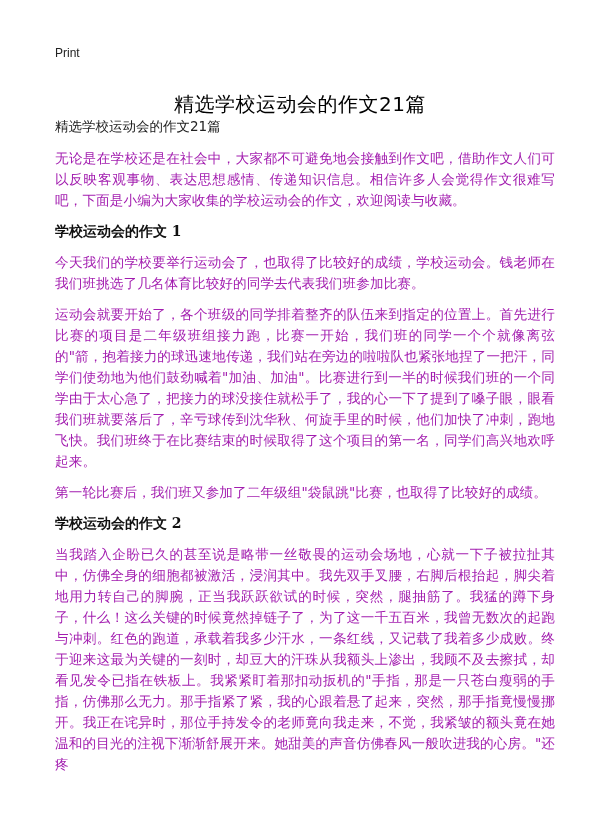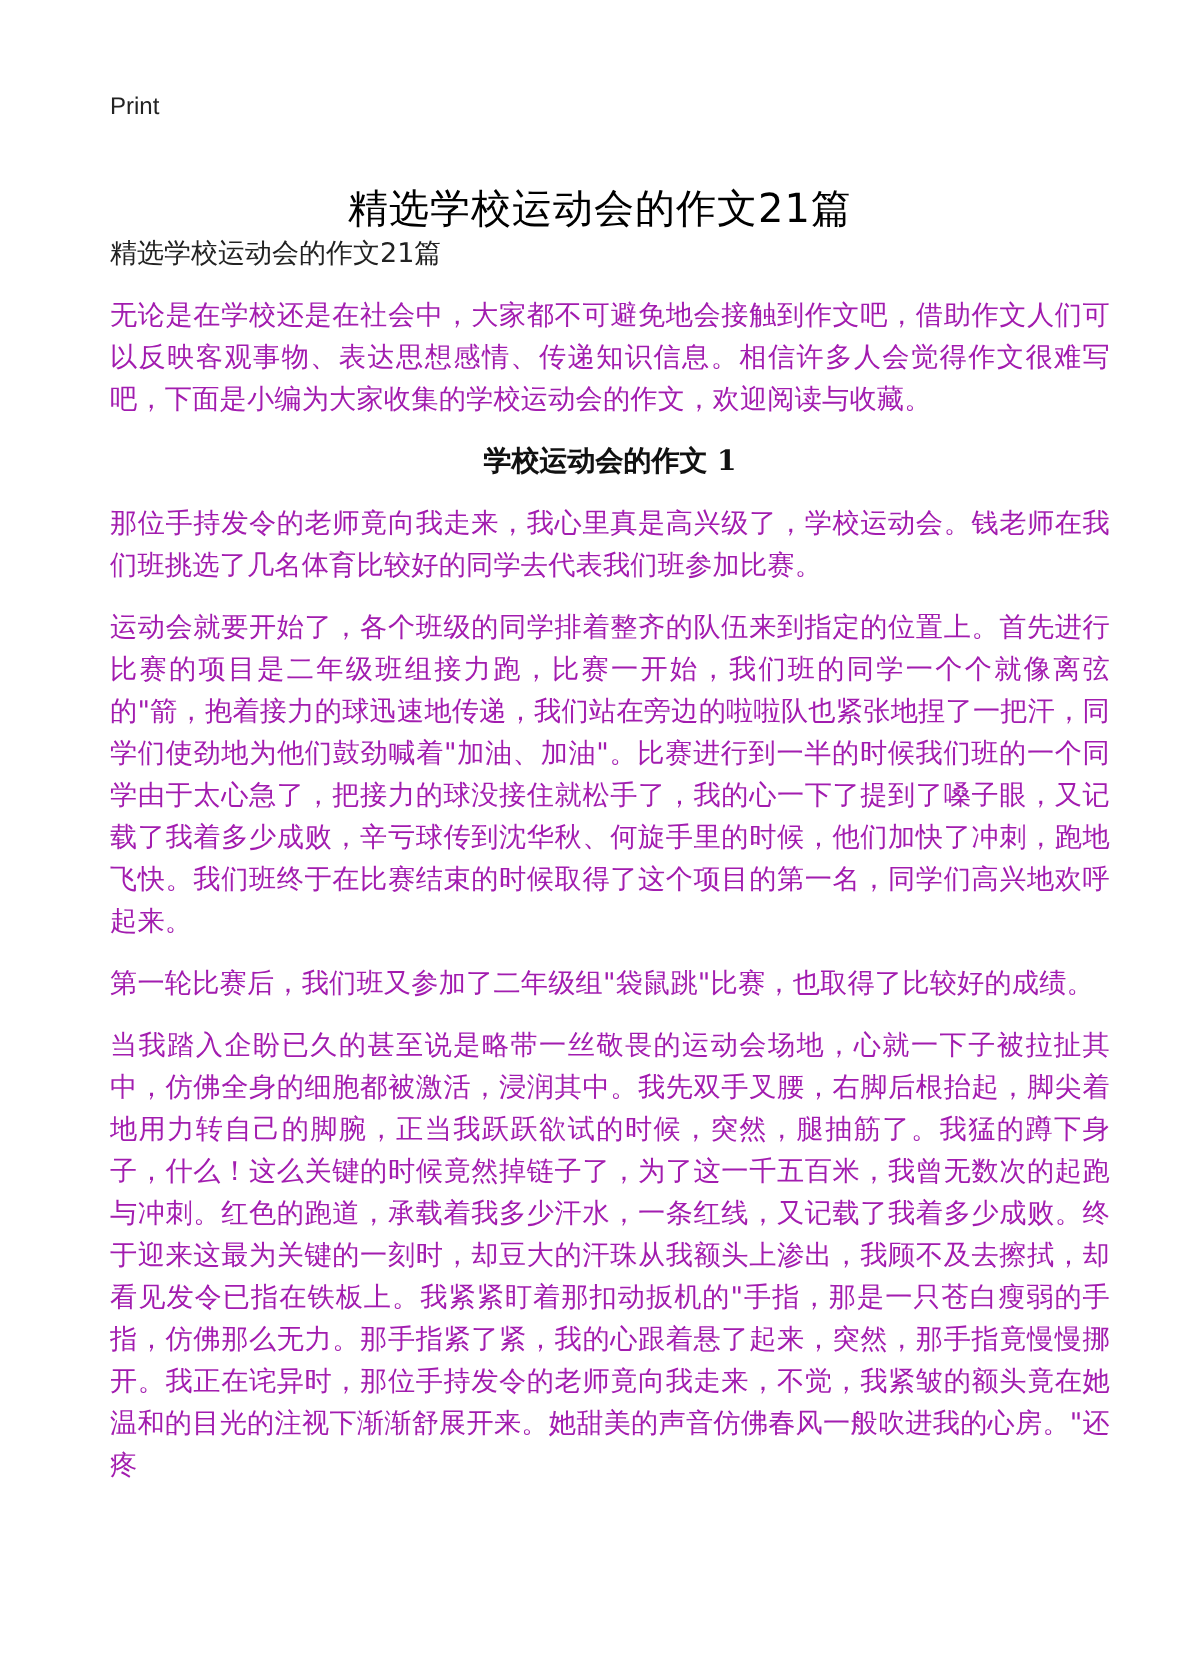--- a/index.html
+++ b/index.html
@@ -25,34 +25,35 @@
     }
     .body {
       position: absolute; left: 55px; top: 148px; width: 500px;
     }
     p {
       margin: 0 0 10px 0; font-size: 13.6px; line-height: 21px; color: #a21caf;
       text-align: justify; letter-spacing: 0.1px;
     }
     h3 {
       margin: 0 0 10px 0; font-size: 14px; line-height: 21px; font-weight: bold;
-      font-family: "DejaVu Serif", "Liberation Serif", serif; color: #111; text-align: center;
+      font-family: "DejaVu Serif", "Liberation Serif", serif; color: #111;
     }
   </style>
 </head>
 <body>
 
 <div class="print-link">Print</div>
 
 <h1 class="title">精选学校运动会的作文21篇</h1>
 
 <div class="subtitle">精选学校运动会的作文21篇</div>
 
 <div class="body">
   <p>无论是在学校还是在社会中，大家都不可避免地会接触到作文吧，借助作文人们可以反映客观事物、表达思想感情、传递知识信息。相信许多人会觉得作文很难写吧，下面是小编为大家收集的学校运动会的作文，欢迎阅读与收藏。</p>
 
   <h3>学校运动会的作文 1</h3>
-  <p>那位手持发令的老师竟向我走来，我心里真是高兴级了，学校运动会。钱老师在我们班挑选了几名体育比较好的同学去代表我们班参加比赛。</p>
-  <p>运动会就要开始了，各个班级的同学排着整齐的队伍来到指定的位置上。首先进行比赛的项目是二年级班组接力跑，比赛一开始，我们班的同学一个个就像离弦的"箭，抱着接力的球迅速地传递，我们站在旁边的啦啦队也紧张地捏了一把汗，同学们使劲地为他们鼓劲喊着"加油、加油"。比赛进行到一半的时候我们班的一个同学由于太心急了，把接力的球没接住就松手了，我的心一下了提到了嗓子眼，又记载了我着多少成败，辛亏球传到沈华秋、何旋手里的时候，他们加快了冲刺，跑地飞快。我们班终于在比赛结束的时候取得了这个项目的第一名，同学们高兴地欢呼起来。</p>
+  <p>今天我们的学校要举行运动会了，也取得了比较好的成绩，学校运动会。钱老师在我们班挑选了几名体育比较好的同学去代表我们班参加比赛。</p>
+  <p>运动会就要开始了，各个班级的同学排着整齐的队伍来到指定的位置上。首先进行比赛的项目是二年级班组接力跑，比赛一开始，我们班的同学一个个就像离弦的"箭，抱着接力的球迅速地传递，我们站在旁边的啦啦队也紧张地捏了一把汗，同学们使劲地为他们鼓劲喊着"加油、加油"。比赛进行到一半的时候我们班的一个同学由于太心急了，把接力的球没接住就松手了，我的心一下了提到了嗓子眼，眼看我们班就要落后了，辛亏球传到沈华秋、何旋手里的时候，他们加快了冲刺，跑地飞快。我们班终于在比赛结束的时候取得了这个项目的第一名，同学们高兴地欢呼起来。</p>
   <p>第一轮比赛后，我们班又参加了二年级组"袋鼠跳"比赛，也取得了比较好的成绩。</p>
 
+  <h3>学校运动会的作文 2</h3>
   <p>当我踏入企盼已久的甚至说是略带一丝敬畏的运动会场地，心就一下子被拉扯其中，仿佛全身的细胞都被激活，浸润其中。我先双手叉腰，右脚后根抬起，脚尖着地用力转自己的脚腕，正当我跃跃欲试的时候，突然，腿抽筋了。我猛的蹲下身子，什么！这么关键的时候竟然掉链子了，为了这一千五百米，我曾无数次的起跑与冲刺。红色的跑道，承载着我多少汗水，一条红线，又记载了我着多少成败。终于迎来这最为关键的一刻时，却豆大的汗珠从我额头上渗出，我顾不及去擦拭，却看见发令已指在铁板上。我紧紧盯着那扣动扳机的"手指，那是一只苍白瘦弱的手指，仿佛那么无力。那手指紧了紧，我的心跟着悬了起来，突然，那手指竟慢慢挪开。我正在诧异时，那位手持发令的老师竟向我走来，不觉，我紧皱的额头竟在她温和的目光的注视下渐渐舒展开来。她甜美的声音仿佛春风一般吹进我的心房。"还疼</p>
 </div>
 
 </body></html>

